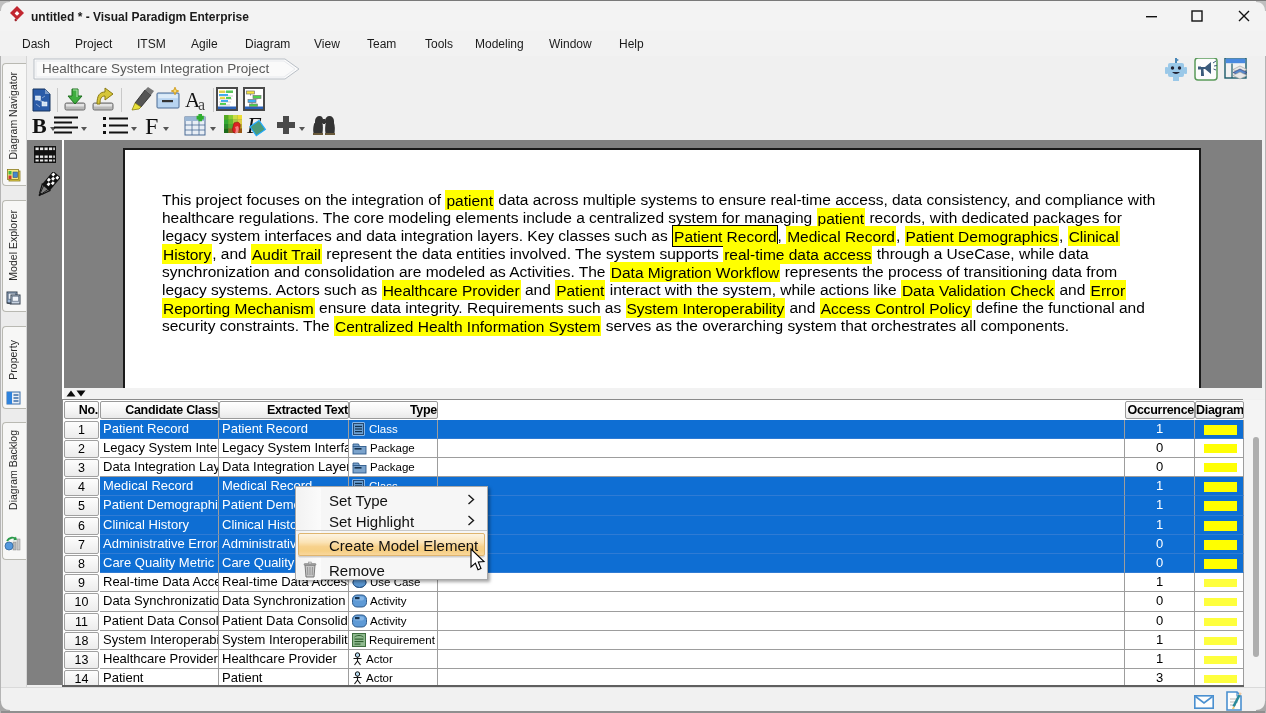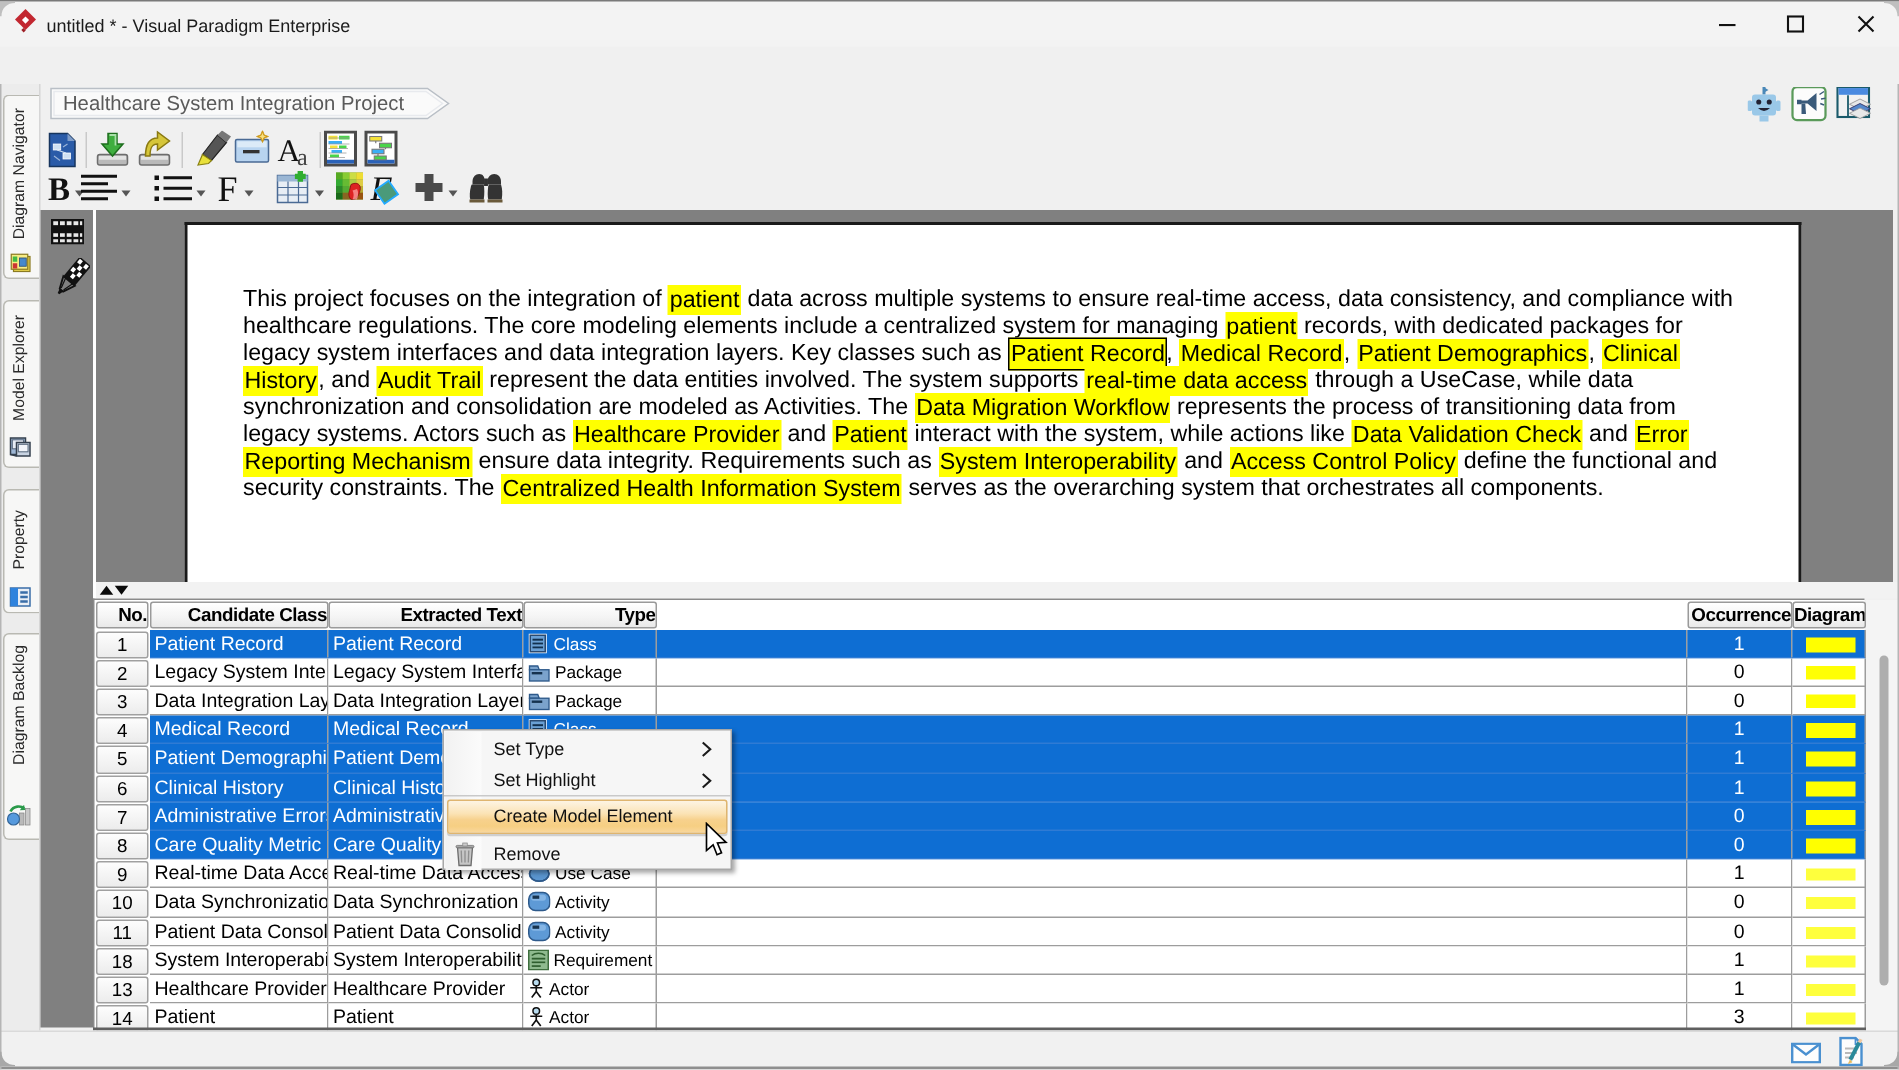--- a/index.html
+++ b/index.html
@@ -1,21 +1,21 @@
 <!DOCTYPE html>
 <html><head><meta charset="utf-8">
 <style>
 * { margin:0; padding:0; box-sizing:border-box; }
 html,body { width:1266px; height:713px; overflow:hidden; font-family:"Liberation Sans", sans-serif; }
 #app { position:relative; width:1266px; height:713px; background:#f0f0f0; }
 .abs { position:absolute; }
 
 
 #titlebar { position:absolute; left:0; top:0; width:1266px; height:31px; background:#f3f3f3; border-top:1px solid #797979; }
-#title-text { position:absolute; left:31px; top:9px; font-size:12px; color:#1b1b1b; }
+#title-text { position:absolute; left:31px; top:9px; font-size:12px; color:#1b1b1b;font-weight:bold; }
 .winbtn { position:absolute; top:0; height:31px; }
 
 
 #menubar { position:absolute; left:0; top:31px; width:1266px; height:25px; background:#f2f2f2; }
 #menubar span { position:absolute; top:6px; font-size:12px; color:#1b1b1b; }
 
 
 #toolzone { position:absolute; left:27px; top:56px; width:1239px; height:84px; background:#f0f0f0;text-align:right; }
 #crumb { position:absolute; left:6px; top:2px; }
 #crumbtext { position:absolute; left:15px; top:5px; font-size:13.5px; color:#5a5a5a; }
@@ -58,21 +58,21 @@
 .trow.pale .ybar { top:5.5px; height:8px; background:#feff3d; }
 .ticon { display:inline-block; vertical-align:-2.5px; margin-right:3px; }
 .typetext { font-size:11.5px; }
 
 
 #footer { position:absolute; left:0; top:687px; width:1266px; height:26px; background:#f1f1f1; border-top:1px solid #dadada; }
 
 
 #cmenu { position:absolute; left:295px; top:486px; width:193px; height:94px; background:#f6f6f6; border:1px solid #a8a8a8; box-shadow:2px 2px 3px rgba(0,0,0,0.35); }
 #cmenu .gutter { position:absolute; left:1px; top:1px; width:24px; height:92px; background:linear-gradient(90deg,#f2f2f2,#fbfbfb); }
-.mitem { position:absolute; left:33px; font-size:12px; color:#111; }
+.mitem { position:absolute; left:33px; font-size:15px; color:#111; }
 #mhl { position:absolute; left:2px; top:46px; width:187px; height:23px; background:linear-gradient(#fdf4e3,#fbe3b5 40%,#f7d18c 60%,#f6cf83 80%,#f9d79c); border:1px solid #dfb56f; border-radius:2px; box-shadow:0 1.5px 0 #cfcfcf; }
 #msep { position:absolute; left:0px; top:43px; width:191px; height:1px; background:#c9c9c9; }
 </style></head>
 <body>
 <div id="app">
 
   <div id="titlebar">
     <svg class="abs" style="left:0;top:0" width="10" height="10">
         <path d="M0 10 L0 0 L10 0 L10 1 C5 1, 1 4, 1 10 Z" fill="#bfbfbf"></path>
       </svg>
@@ -90,20 +90,33 @@
         <rect x="10" y="15" width="11" height="1.4" fill="#111"></rect>
       </svg>
     <svg class="winbtn" style="left:1182px" width="30" height="31">
         <rect x="10" y="10" width="10" height="10" fill="none" stroke="#111" stroke-width="1.4"></rect>
       </svg>
     <svg class="winbtn" style="left:1229px" width="30" height="31">
         <path d="M10 10 L20 20 M20 10 L10 20" stroke="#111" stroke-width="1.4"></path>
       </svg>
   </div>
 
+  <div id="menubar">
+    <span style="left:22px">Dash</span>
+    <span style="left:75px">Project</span>
+    <span style="left:137px">ITSM</span>
+    <span style="left:191px">Agile</span>
+    <span style="left:245px">Diagram</span>
+    <span style="left:314px">View</span>
+    <span style="left:367px">Team</span>
+    <span style="left:425px">Tools</span>
+    <span style="left:475px">Modeling</span>
+    <span style="left:549px">Window</span>
+    <span style="left:619px">Help</span>
+  </div>
 
   <div id="toolzone">
     <svg id="crumb" width="275" height="22" viewBox="0 0 275 22">
       <polygon points="1,1 252,1 266,11 252,21 1,21" fill="#fafafa" stroke="#b9bfc6" stroke-width="1"></polygon>
       <polygon points="3,3 251,3 262,11 251,19 3,19" fill="none" stroke="#e8eaee" stroke-width="1"></polygon>
     </svg>
     <div id="crumbtext">Healthcare System Integration Project</div>
 
     <svg class="abs" style="left:5px;top:31px" width="240" height="26" viewBox="0 0 240 26">
 

